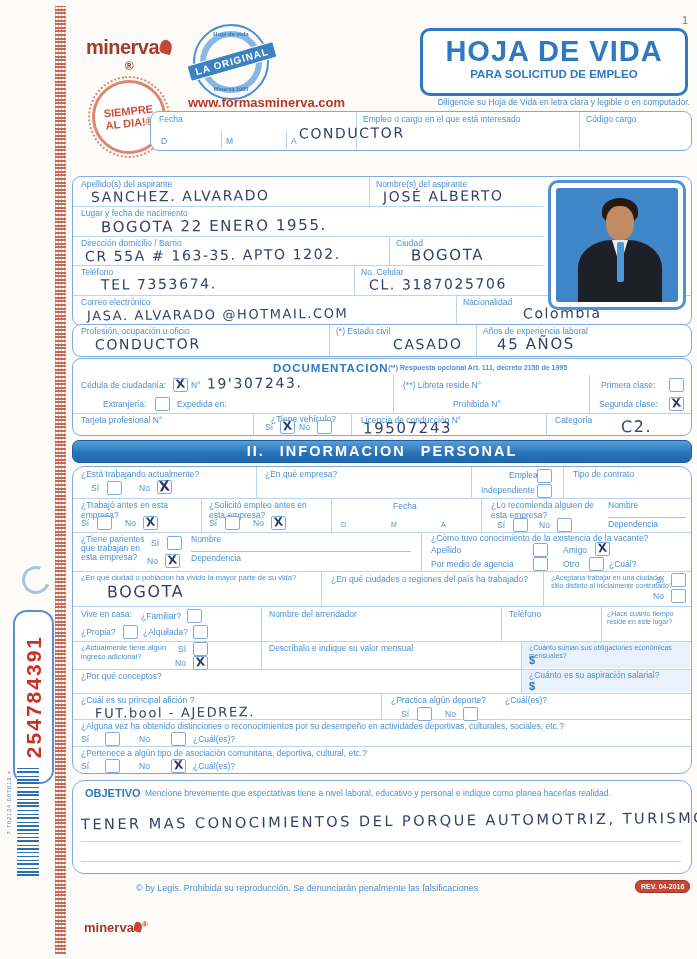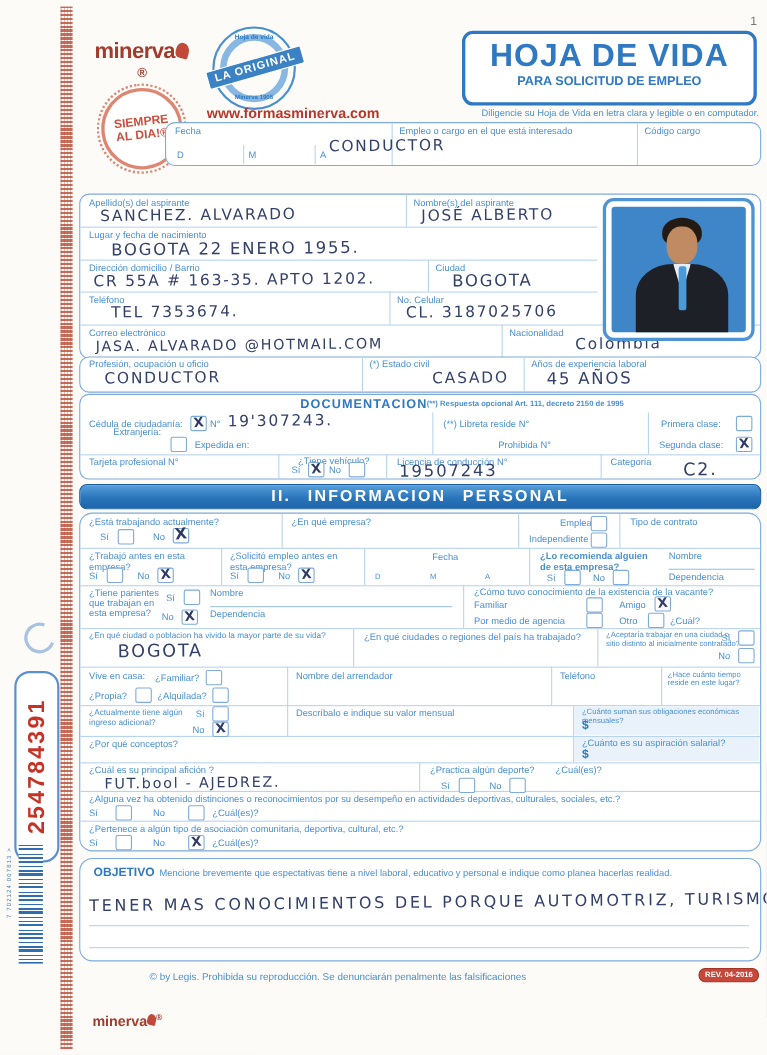--- a/index.html
+++ b/index.html
@@ -171,21 +171,21 @@
         <i class="mk">X</i>
       </span>
     <span class="lbl" style="position:absolute;left:118px;top:22px;">N°</span>
     <span class="hw" style="position:absolute;left:134px;top:16px;font-size:14px;">19'307243.</span>
     <span class="lbl" style="position:absolute;left:330px;top:22px;">(**) Libreta reside N°</span>
     <span class="lbl" style="position:absolute;left:528px;top:22px;">Primera clase:</span>
     <span class="cb" style="position:absolute;left:594px;top:19px;">
         <i class="mk"></i>
       </span>
 
-    <span class="lbl" style="position:absolute;left:30px;top:29px;">Extranjería:</span>
+    <span class="lbl" style="position:absolute;left:30px;top:41px;">Extranjería:</span>
     <span class="cb" style="position:absolute;left:80px;top:38px;">
         <i class="mk"></i>
       </span>
     <span class="lbl" style="position:absolute;left:104px;top:41px;">Expedida en:</span>
     <span class="lbl" style="position:absolute;left:380px;top:41px;">Prohibida N°</span>
     <span class="lbl" style="position:absolute;left:526px;top:41px;">Segunda clase:</span>
     <span class="cb" style="position:absolute;left:594px;top:38px;">
         <i class="mk">X</i>
       </span>
 
@@ -262,21 +262,21 @@
         <i class="mk"></i>
       </span>
     <span class="lbl" style="position:absolute;left:180px;top:52px;">No</span>
     <span class="cb" style="position:absolute;left:196px;top:49px;">
         <i class="mk">X</i>
       </span>
     <span class="lbl" style="position:absolute;left:320px;top:35px;">Fecha</span>
     <span class="lbl7" style="position:absolute;left:268px;top:54px;">D</span>
     <span class="lbl7" style="position:absolute;left:318px;top:54px;">M</span>
     <span class="lbl7" style="position:absolute;left:368px;top:54px;">A</span>
-    <span class="lbl" style="position:absolute;left:418px;top:34px;width:110px;font-weight:bold;">¿Lo recomienda alguien de esta empresa?</span>
+    <span class="lbl" style="position:absolute;left:418px;top:34px;width:110px;">¿Lo recomienda alguien de esta empresa?</span>
     <span class="lbl" style="position:absolute;left:424px;top:54px;">Sí</span>
     <span class="cb" style="position:absolute;left:438px;top:51px;">
         <i class="mk"></i>
       </span>
     <span class="lbl" style="position:absolute;left:466px;top:54px;">No</span>
     <span class="cb" style="position:absolute;left:482px;top:51px;">
         <i class="mk"></i>
       </span>
     <span class="lbl" style="position:absolute;left:535px;top:34px;">Nombre</span>
     <div class="uline" style="position:absolute;left:535px;top:50px;width:78px;"></div>
@@ -291,21 +291,21 @@
         <i class="mk"></i>
       </span>
     <span class="lbl" style="position:absolute;left:74px;top:90px;">No</span>
     <span class="cb" style="position:absolute;left:90px;top:87px;">
         <i class="mk">X</i>
       </span>
     <span class="lbl" style="position:absolute;left:118px;top:68px;">Nombre</span>
     <div class="uline" style="position:absolute;left:118px;top:84px;width:220px;"></div>
     <span class="lbl" style="position:absolute;left:118px;top:87px;">Dependencia</span>
     <span class="lbl" style="position:absolute;left:358px;top:67px;">¿Cómo tuvo conocimiento de la existencia de la vacante?</span>
-    <span class="lbl" style="position:absolute;left:358px;top:79px;">Familiar</span>
+    <span class="lbl" style="position:absolute;left:358px;top:79px;">Apellido</span>
     <span class="cb" style="position:absolute;left:458px;top:76px;">
         <i class="mk"></i>
       </span>
     <span class="lbl" style="position:absolute;left:490px;top:79px;">Amigo</span>
     <span class="cb" style="position:absolute;left:520px;top:75px;">
         <i class="mk">X</i>
       </span>
     <span class="lbl" style="position:absolute;left:358px;top:93px;">Por medio de agencia</span>
     <span class="cb" style="position:absolute;left:458px;top:90px;">
         <i class="mk"></i>

